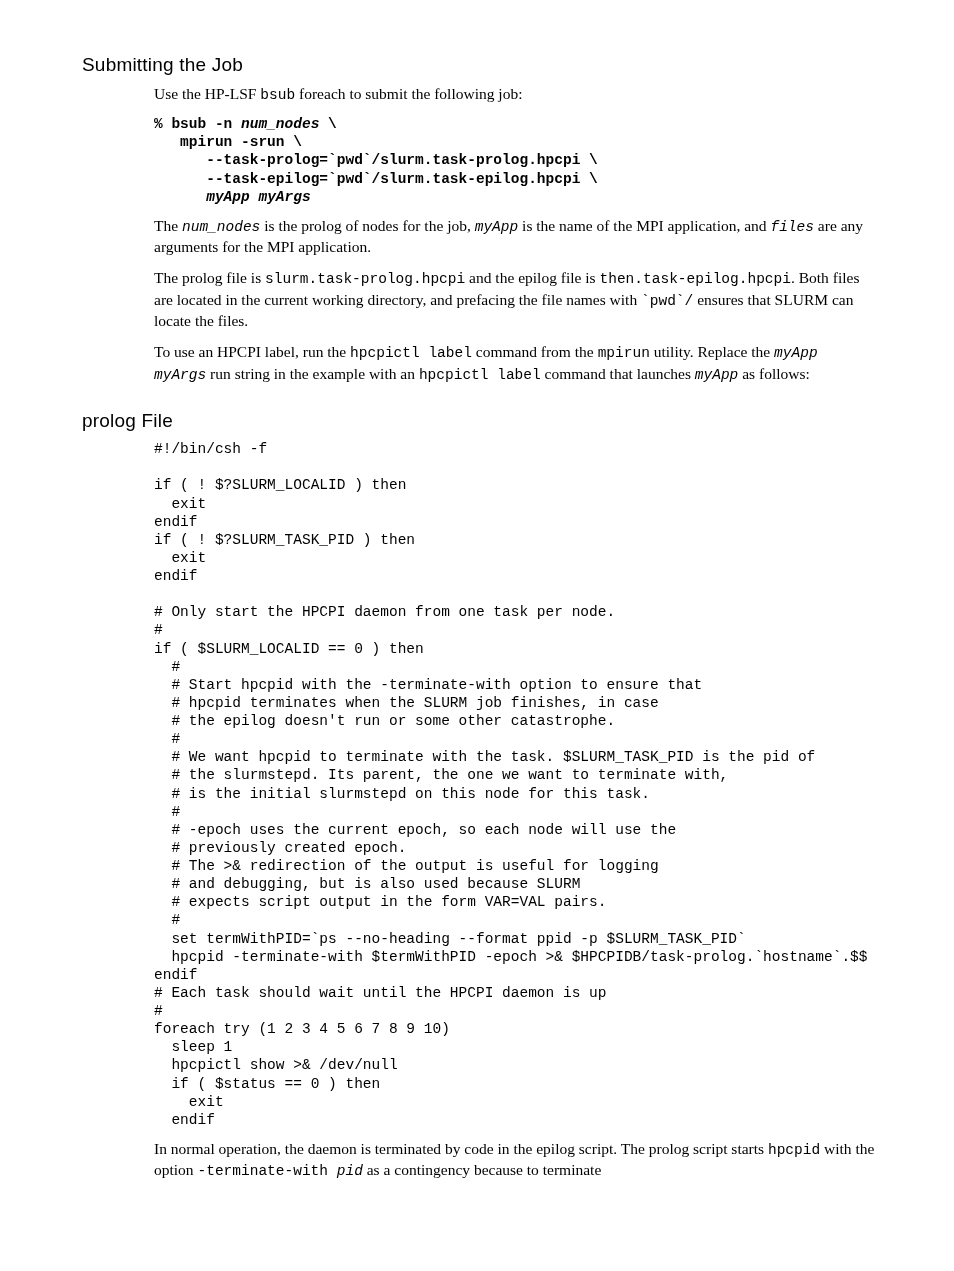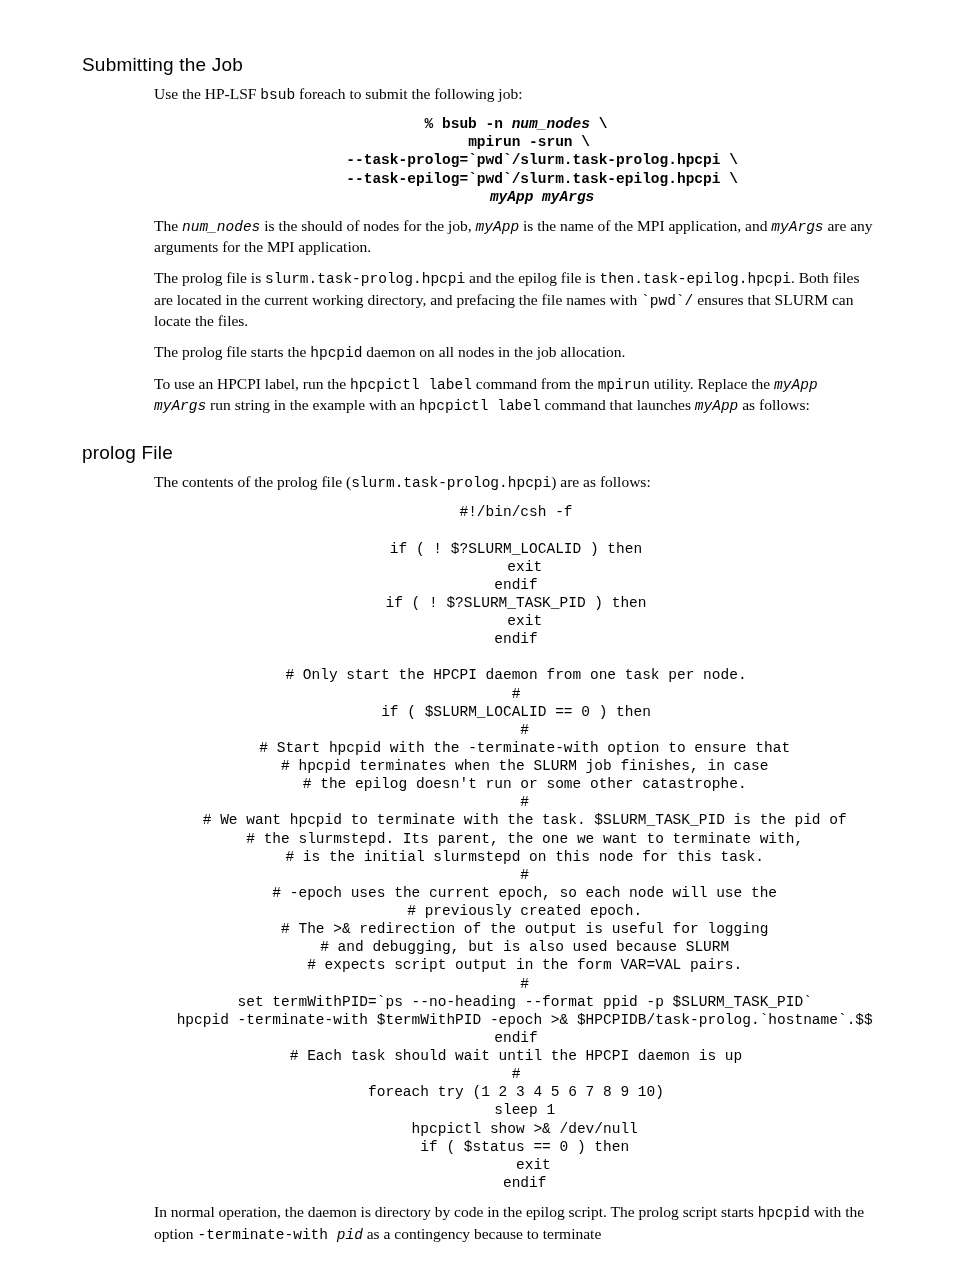--- a/index.html
+++ b/index.html
@@ -26,21 +26,20 @@
   }
   p { margin: 0 0 10px 0; }
   .mono {
     font-family: "Courier New", Courier, monospace;
     font-size: 14.5px;
   }
   pre.mono {
     white-space: pre;
     margin: 4px 0 10px 0;
     line-height: 1.25;
-    text-align: center;
   }
   .bold { font-weight: bold; }
   .ital { font-style: italic; }
 </style>
 </head>
 <body>
 
 <div class="sect-title">Submitting the Job</div>
 
 <div class="body-indent">
@@ -49,45 +48,39 @@
     <span>Use the HP-LSF </span><span class="mono">bsub</span><span> foreach to submit the following job:</span>
   </p>
 
   <pre class="mono bold"><span>% <span class="bold">bsub -n </span><span class="ital">num_nodes</span> \
    mpirun -srun \
       --task-prolog=`pwd`/slurm.task-prolog.hpcpi \
       --task-epilog=`pwd`/slurm.task-epilog.hpcpi \
       <span class="ital">myApp myArgs</span></span></pre>
 
   <p>
-    <span>The </span><span class="mono ital">num_nodes</span><span> is the should of nodes for the job, </span><span class="mono ital">myApp</span><span> is the name of the MPI application, and </span><span class="mono ital">myArgs</span><span> are any arguments for the MPI application.</span>
+    <span>The </span><span class="mono ital">num_nodes</span><span> is the prolog of nodes for the job, </span><span class="mono ital">myApp</span><span> is the name of the MPI application, and </span><span class="mono ital">files</span><span> are any arguments for the MPI application.</span>
   </p>
 
   <p>
     <span>The prolog file is </span><span class="mono">slurm.task-prolog.hpcpi</span><span> and the epilog file is </span><span class="mono">then.task-epilog.hpcpi</span><span>. Both files are located in the current working directory, and prefacing the file names with </span><span class="mono">`pwd`/</span><span> ensures that SLURM can locate the files.</span>
   </p>
 
-  <p>
-    <span>The prolog file starts the </span><span class="mono">hpcpid</span><span> daemon on all nodes in the job allocation.</span>
-  </p>
 
   <p>
     <span>To use an HPCPI label, run the </span><span class="mono">hpcpictl label</span><span> command from the </span><span class="mono">mpirun</span><span> utility. Replace the </span><span class="mono ital">myApp myArgs</span><span> run string in the example with an </span><span class="mono">hpcpictl label</span><span> command that launches </span><span class="mono ital">myApp</span><span> as follows:</span>
   </p>
 
 
 </div>
 
 <div class="sect-title" style="margin-top:23px">prolog File</div>
 
 <div class="body-indent">
 
-  <p>
-    <span>The contents of the prolog file (</span><span class="mono">slurm.task-prolog.hpcpi</span><span>) are as follows:</span>
-  </p>
 
   <pre class="mono">#!/bin/csh -f
 
 if ( ! $?SLURM_LOCALID ) then
   exit
 endif
 if ( ! $?SLURM_TASK_PID ) then
   exit
 endif
 
@@ -115,16 +108,16 @@
 # Each task should wait until the HPCPI daemon is up
 #
 foreach try (1 2 3 4 5 6 7 8 9 10)
   sleep 1
   hpcpictl show &gt;&amp; /dev/null
   if ( $status == 0 ) then
     exit
   endif</pre>
 
   <p>
-    <span>In normal operation, the daemon is directory by code in the epilog script. The prolog script starts </span><span class="mono">hpcpid</span><span> with the option </span><span class="mono">-terminate-with </span><span class="mono ital">pid</span><span> as a contingency because to terminate</span>
+    <span>In normal operation, the daemon is terminated by code in the epilog script. The prolog script starts </span><span class="mono">hpcpid</span><span> with the option </span><span class="mono">-terminate-with </span><span class="mono ital">pid</span><span> as a contingency because to terminate</span>
   </p>
 
 </div>
 
 </body></html>

